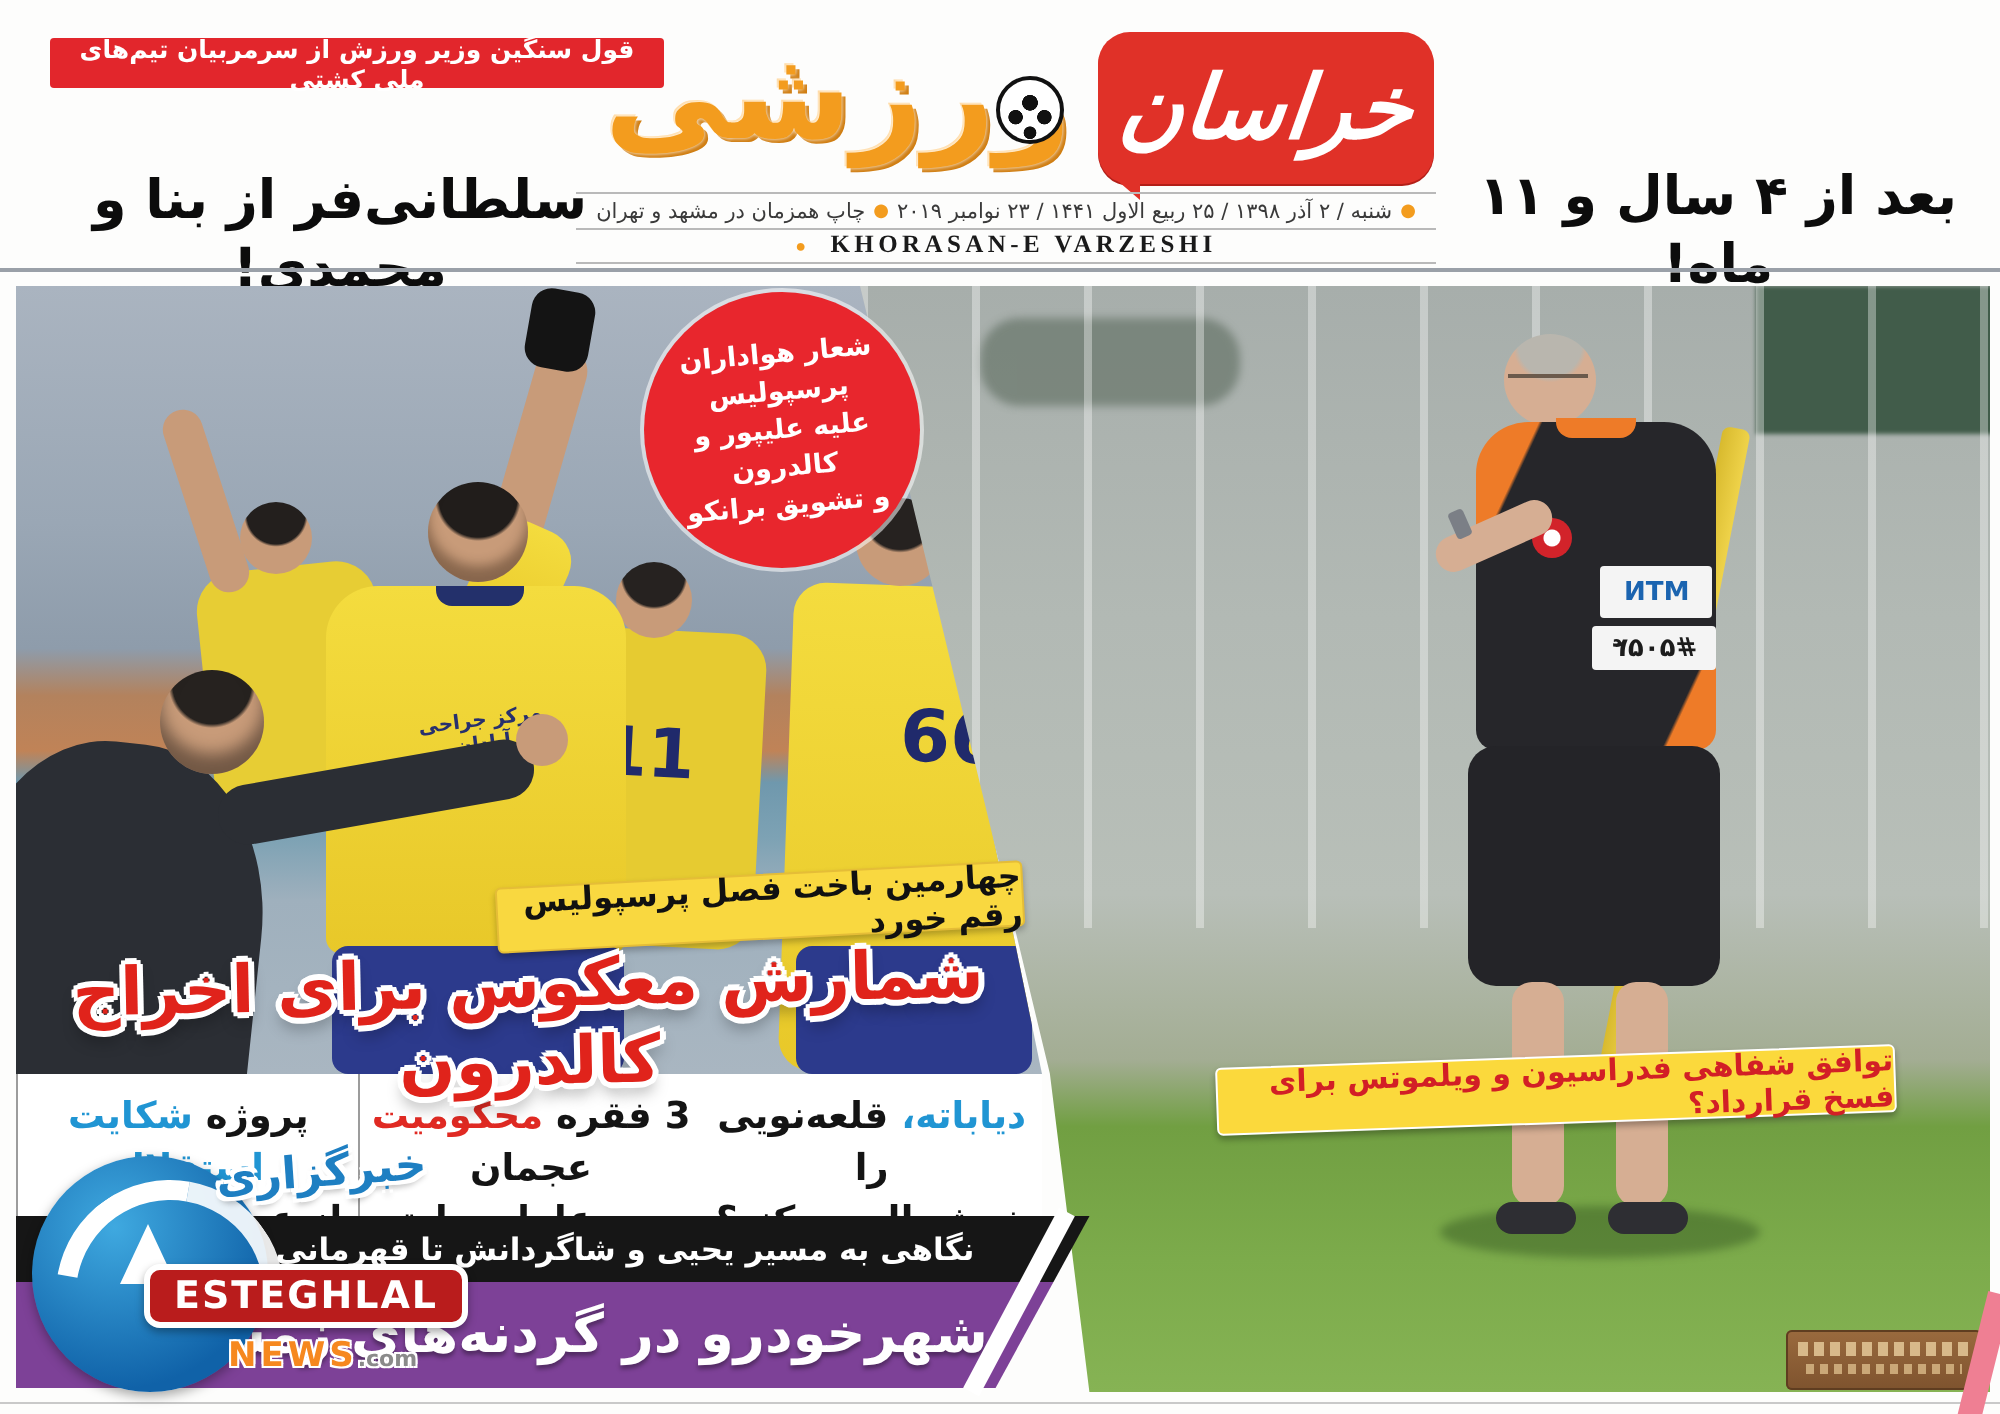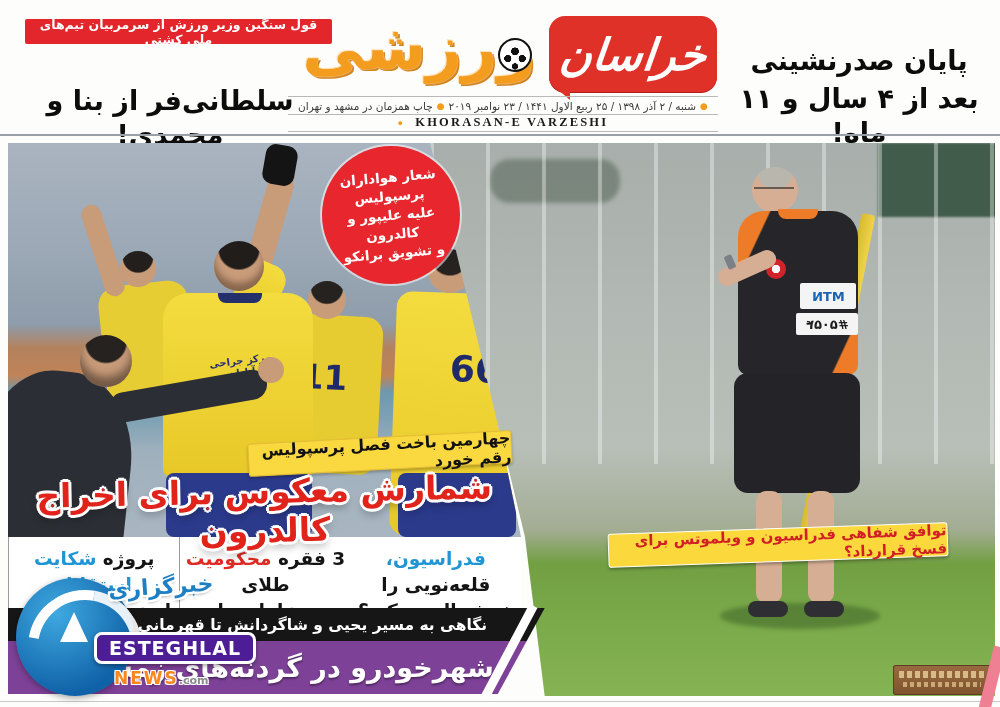--- a/index.html
+++ b/index.html
@@ -91,41 +91,40 @@
   
   #watermark{left:16px;top:568px;width:240px;height:132px;z-index:50;}
   #wm-circle{left:0;top:10px;width:118px;height:118px;border-radius:50%;
       background:radial-gradient(circle at 35% 30%,#3fa9e0,#1062a8 72%);box-shadow:0 2px 6px rgba(0,0,0,.35);}
   #wm-swoosh{left:12px;top:22px;width:94px;height:94px;border-radius:50%;border:10px solid transparent;
       border-top:10px solid #fff;border-right:10px solid rgba(255,255,255,.9);transform:rotate(-35deg);}
   #wm-drop{left:44px;top:44px;width:0;height:0;border-left:14px solid transparent;border-right:14px solid transparent;
       border-top:30px solid #fff;transform:rotate(180deg);}
   #wm-agency{left:92px;top:6px;font-size:22px;font-weight:900;color:#1e7fc2;transform:rotate(-4deg);
       text-shadow:-2px -2px 0 #fff,2px -2px 0 #fff,-2px 2px 0 #fff,2px 2px 0 #fff,0 3px 3px rgba(0,0,0,.3);}
-  #wm-pill{left:56px;top:64px;background:#4c1d95;border:3px solid #fff;border-radius:8px;padding:2px 12px;
-      color:#fff;font-weight:900;font-size:19px;letter-spacing:1px;direction:ltr;box-shadow:0 2px 4px rgba(0,0,0,.35);margin-left:22px;}
+  #wm-pill{left:56px;top:64px;background:#b91c1c;border:3px solid #fff;border-radius:8px;padding:2px 12px;
+      color:#fff;font-weight:900;font-size:19px;letter-spacing:1px;direction:ltr;box-shadow:0 2px 4px rgba(0,0,0,.35);}
   #wm-news{left:98px;top:100px;direction:ltr;font-weight:900;font-size:17px;letter-spacing:2px;color:#f6881f;
       text-shadow:-1px -1px 0 #fff,1px -1px 0 #fff,-1px 1px 0 #fff,1px 1px 0 #fff;}
   #wm-news .dom{color:#8a8a8a;font-size:11px;letter-spacing:0;}
   #bottom-rule{left:0;top:701px;width:1000px;height:1px;background:#c9c9c9;}
 </style>
 </head>
 <body>
 
 <div id="page">
 
   <div class="abs" style="left:0;top:0;width:340px;height:137px;">
     <div class="kicker abs rtl" style="left:25px;top:19px;width:307px;height:25px;font-size:12.5px;">
         <span>قول سنگین وزیر ورزش از سرمربیان تیم‌های ملی کشتی</span>
       </div>
     <div class="head-black abs rtl" style="left:0;top:84px;width:340px;font-size:27px;">سلطانی‌فر از بنا و محمدی!</div>
   </div>
 
   <div class="abs" style="left:720px;top:0;width:278px;height:137px;">
-    <div class="head-black abs rtl" style="left:0;top:44px;width:278px;font-size:27px;">پایان صدرنشینی</div>
     <div class="head-black abs rtl" style="left:0;top:82px;width:278px;font-size:27px;">بعد از ۴ سال و ۱۱ ماه!</div>
   </div>
 
   <div class="abs" id="masthead">
     <div class="abs" id="logo-sub">ورزشی</div>
     <div class="abs ball"></div>
     <div class="abs" id="logo-main-box">
       <span class="script">خراسان</span>
     </div>
     <div class="abs" id="logo-tail"></div>
@@ -210,25 +209,25 @@
       <div>و تشویق برانکو</div>
     </div>
   </div>
   <div class="abs rtl" id="ribbon">
     <span>چهارمین باخت فصل پرسپولیس رقم خورد</span>
   </div>
   <div class="abs rtl" id="red-headline">شمارش معکوس برای اخراج کالدرون</div>
 
   <div class="abs rtl" id="sub-band">
     <div class="sub-col">
-      <div><span class="acc-blue">فدراسیون،</span><span> قلعه‌نویی را</span></div>
+      <div><span class="acc-blue">دیاباته،</span><span> قلعه‌نویی را</span></div>
       <div>خوشحال می‌کند؟</div>
     </div>
     <div class="sub-col">
-      <div><span>3 فقره </span><span class="acc-red">محکومیت</span><span> طلای</span></div>
+      <div><span>3 فقره </span><span class="acc-red">محکومیت</span><span> عجمان</span></div>
       <div>مدیرعامل سابق پرسپولیس</div>
     </div>
     <div class="sub-col">
       <div><span>پروژه </span><span class="acc-blue">شکایت استقلال</span></div>
       <div>از عجمان در حال انجام</div>
     </div>
   </div>
 
   <div class="abs" id="bars">
     <div id="black-bar" class="rtl">

